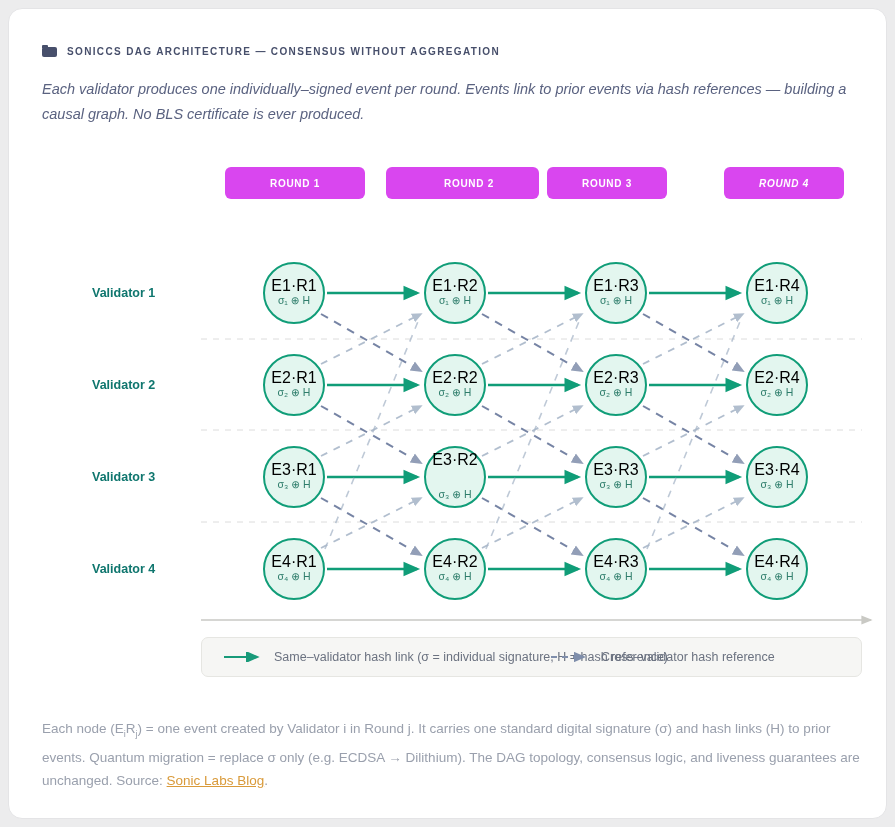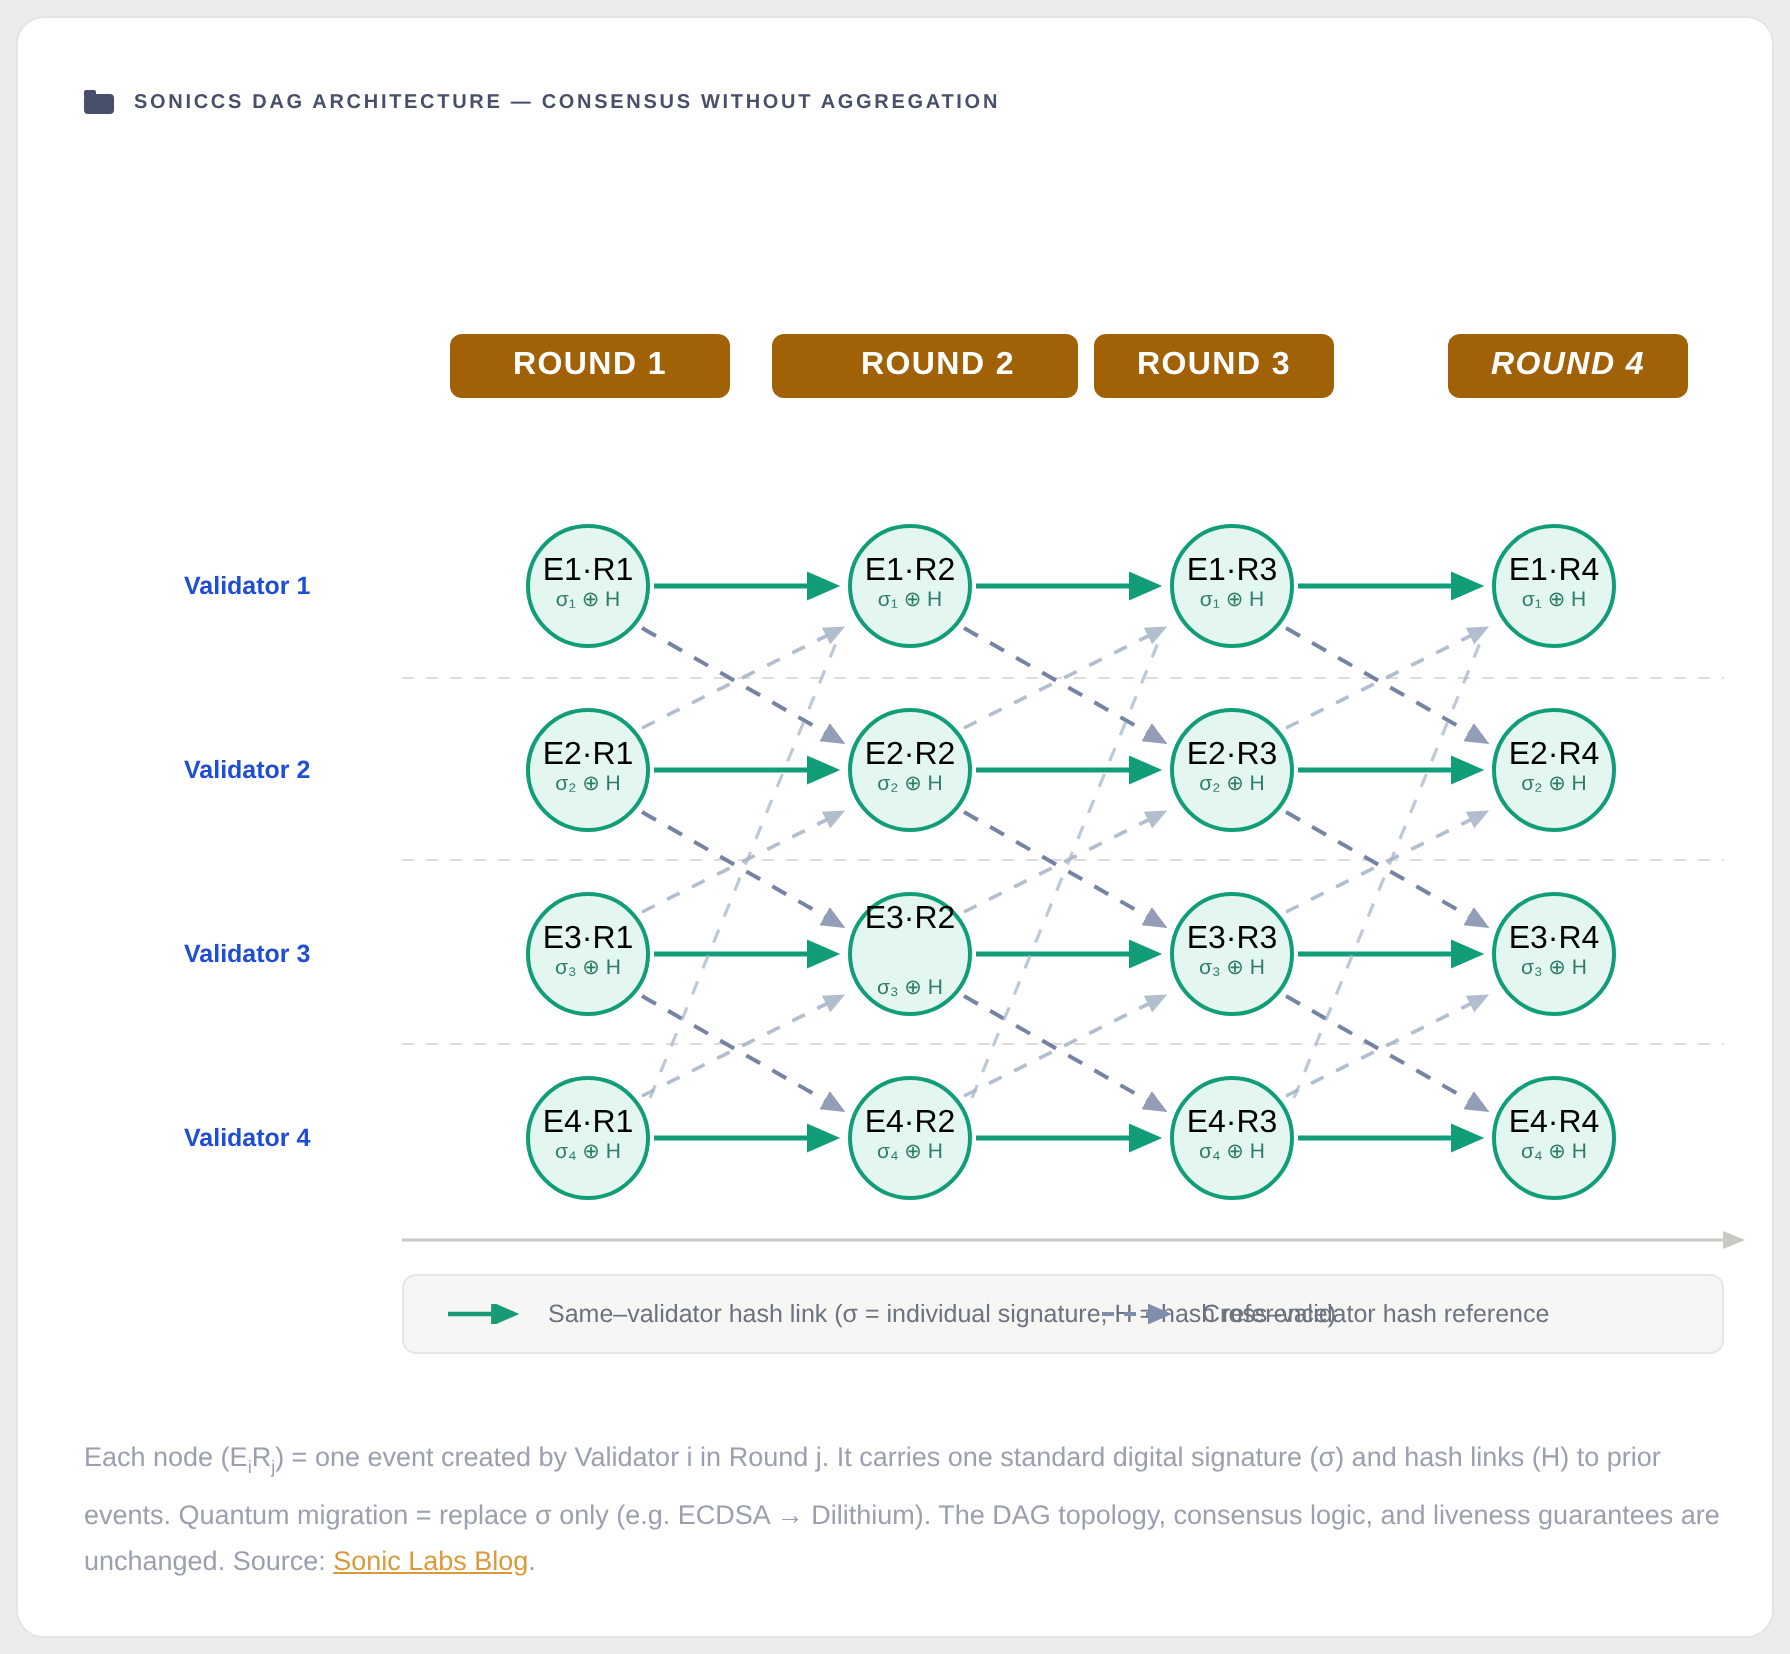--- a/index.html
+++ b/index.html
@@ -35,26 +35,26 @@
   }
   .subtitle{
     position:absolute;left:33px;top:68px;width:830px;
     font-size:14.5px;font-style:italic;color:#5a6280;
     line-height:25px;
   }
   
   .diagram{position:absolute;left:0;top:150px;width:879px;height:530px;}
   .round-pill{
     position:absolute;height:32px;
-    background:#a16207;border-radius:6px;
+    background:#d946ef;border-radius:6px;
     display:flex;align-items:center;justify-content:center;
-    color:#ffffff;font-size:16px;font-weight:bold;letter-spacing:.7px;
+    color:#ffffff;font-size:10px;font-weight:bold;letter-spacing:.7px;
   }
   .vlabel{
-    position:absolute;font-size:12.5px;font-weight:bold;color:#1d4ed8;
+    position:absolute;font-size:12.5px;font-weight:bold;color:#0f766e;
     white-space:nowrap;text-align:left;
   }
   svg.links{position:absolute;left:0;top:0;width:879px;height:530px;overflow:visible;}
   .node{
     position:absolute;width:62px;height:62px;border-radius:50%;
     background:#e3f6ef;border:2.5px solid #109d78;
     display:flex;flex-direction:column;align-items:center;justify-content:center;
     box-sizing:border-box;
   }
   .node-id{font-size:16px;font-weight:normal;color:#000000;line-height:14px;}
@@ -81,20 +81,21 @@
 <body>
 
 <div class="card">
 
   <div class="hdr">
     <span class="hdr-icon">
         <i></i>
       </span>
     <span class="hdr-title">SONICCS DAG ARCHITECTURE — CONSENSUS WITHOUT AGGREGATION</span>
   </div>
+  <div class="subtitle">Each validator produces one individually–signed event per round. Events link to prior events via hash references — building a causal graph. No BLS certificate is ever produced.</div>
 
   <div class="diagram">
 
     <svg class="links">
       <defs>
         <marker id="ah-green" markerWidth="7" markerHeight="7" refX="5.2" refY="3.2" orient="auto">
           <path d="M0,0.4 L6.4,3.2 L0,6 Z" fill="#109d78"></path>
         </marker>
         <marker id="ah-dark" markerWidth="7" markerHeight="7" refX="5" refY="3.2" orient="auto">
           <path d="M0,0.6 L6,3.2 L0,5.8 Z" fill="#7f8eab"></path>

